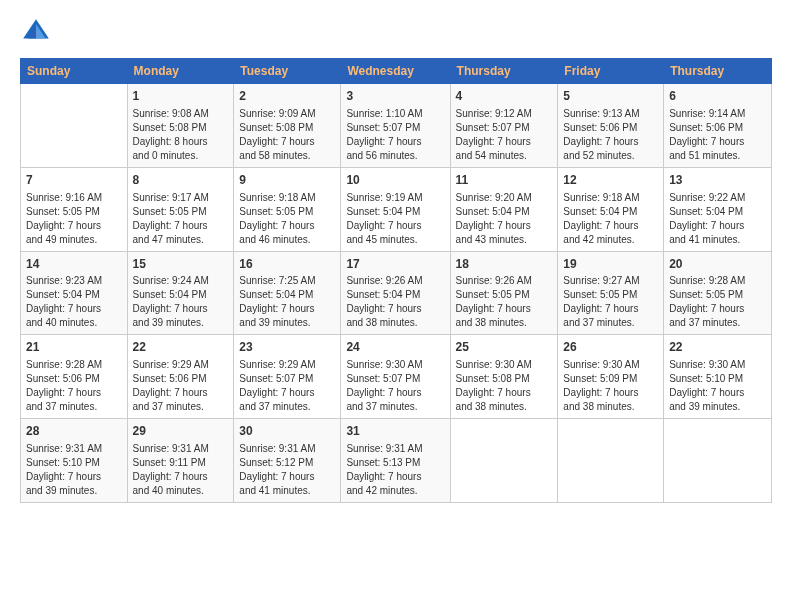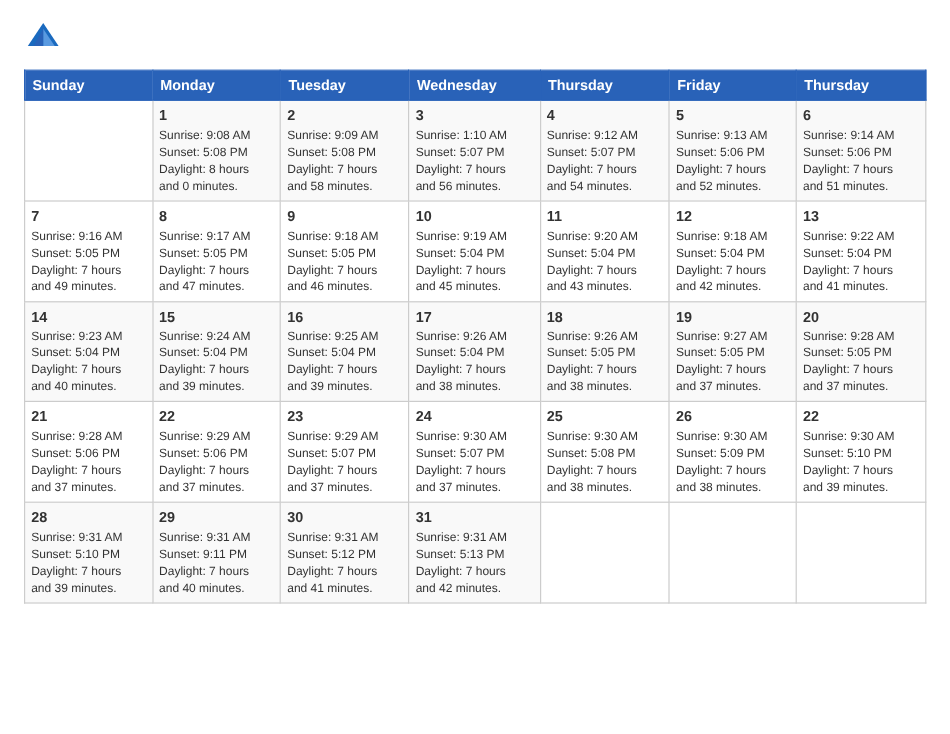--- a/index.html
+++ b/index.html
@@ -52,21 +52,21 @@
       color: #555;
       margin-top: 2px;
     }
     table {
       width: 100%;
       border-collapse: collapse;
       font-size: 10.5px;
     }
     thead tr th {
       background: #2962b8;
-      color: #ffffff;
+      color: #fdba74;
       padding: 5px 6px;
       text-align: left;
       font-size: 12px;
       font-weight: bold;
       border: 1px solid #2962b8;
     }
     tbody tr td {
       border: 1px solid #ccc;
       vertical-align: top;
       padding: 4px 5px;
@@ -233,21 +233,21 @@
           </td>
           <td>
             <span class="day-num">15</span>
             <div class="cell-text">Sunrise: 9:24 AM</div>
             <div class="cell-text">Sunset: 5:04 PM</div>
             <div class="cell-text">Daylight: 7 hours</div>
             <div class="cell-text">and 39 minutes.</div>
           </td>
           <td>
             <span class="day-num">16</span>
-            <div class="cell-text">Sunrise: 9:25 AM</div>
+            <div class="cell-text">Sunrise: 7:25 AM</div>
             <div class="cell-text">Sunset: 5:04 PM</div>
             <div class="cell-text">Daylight: 7 hours</div>
             <div class="cell-text">and 39 minutes.</div>
           </td>
           <td>
             <span class="day-num">17</span>
             <div class="cell-text">Sunrise: 9:26 AM</div>
             <div class="cell-text">Sunset: 5:04 PM</div>
             <div class="cell-text">Daylight: 7 hours</div>
             <div class="cell-text">and 38 minutes.</div>

